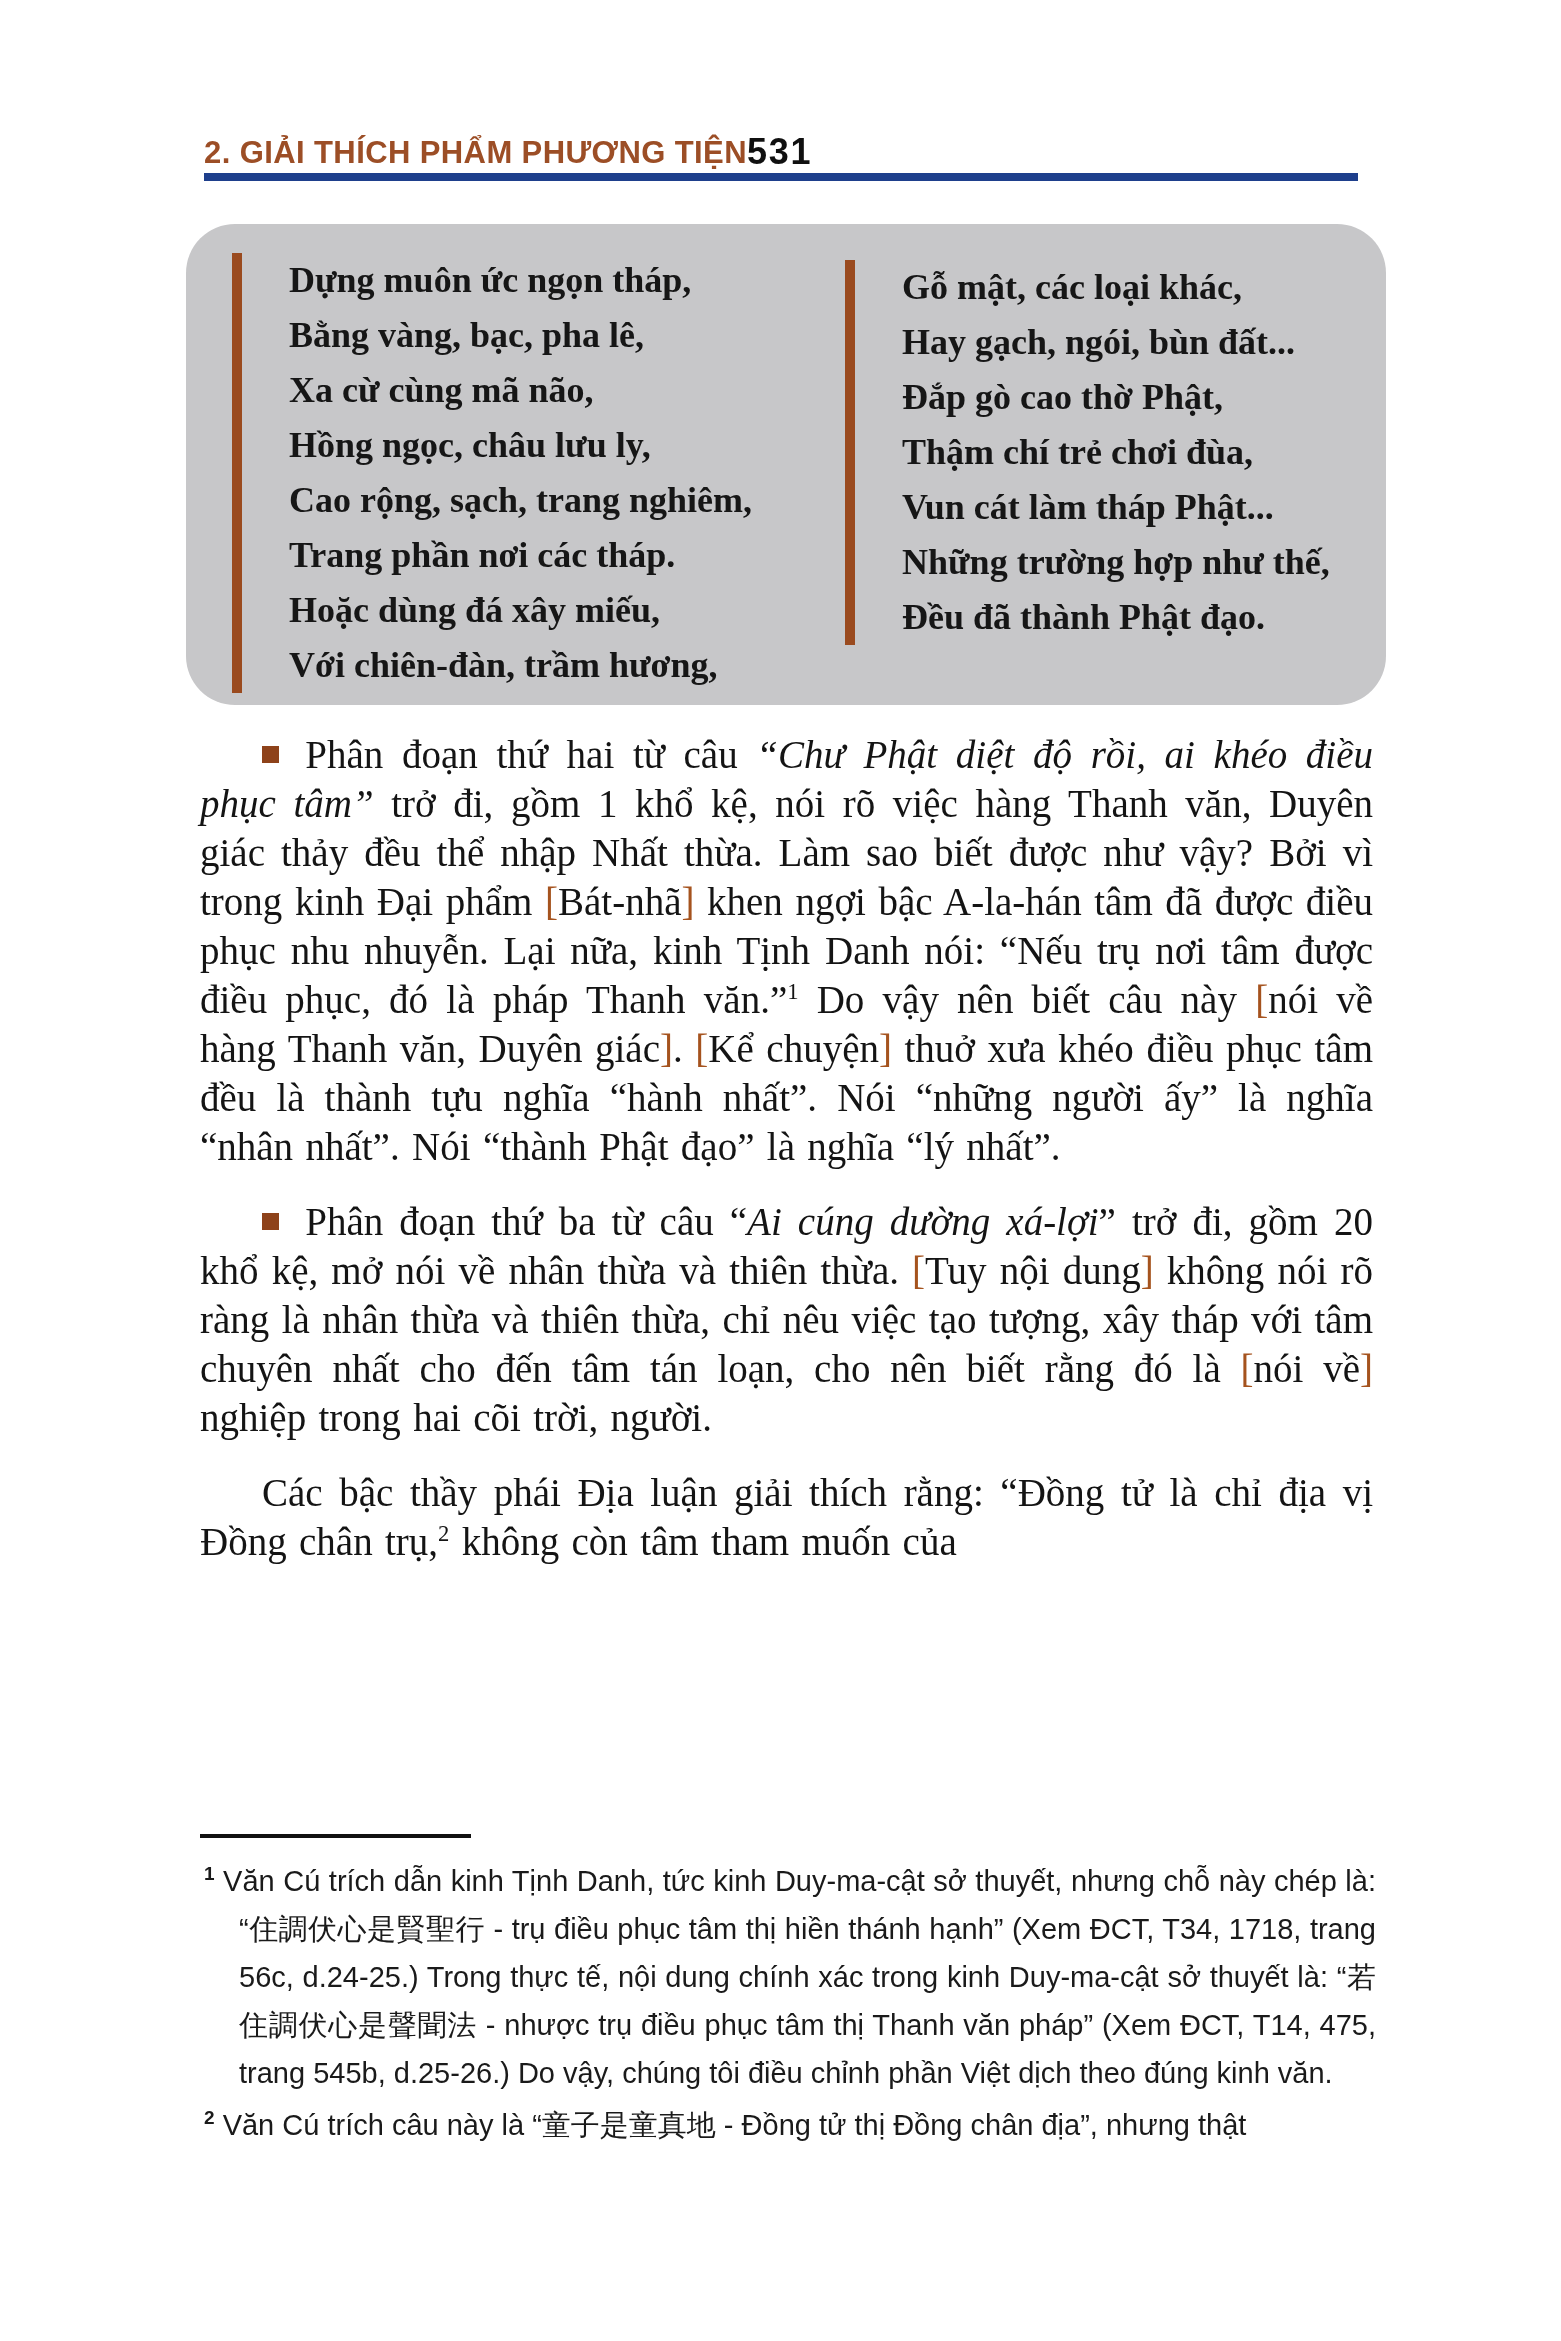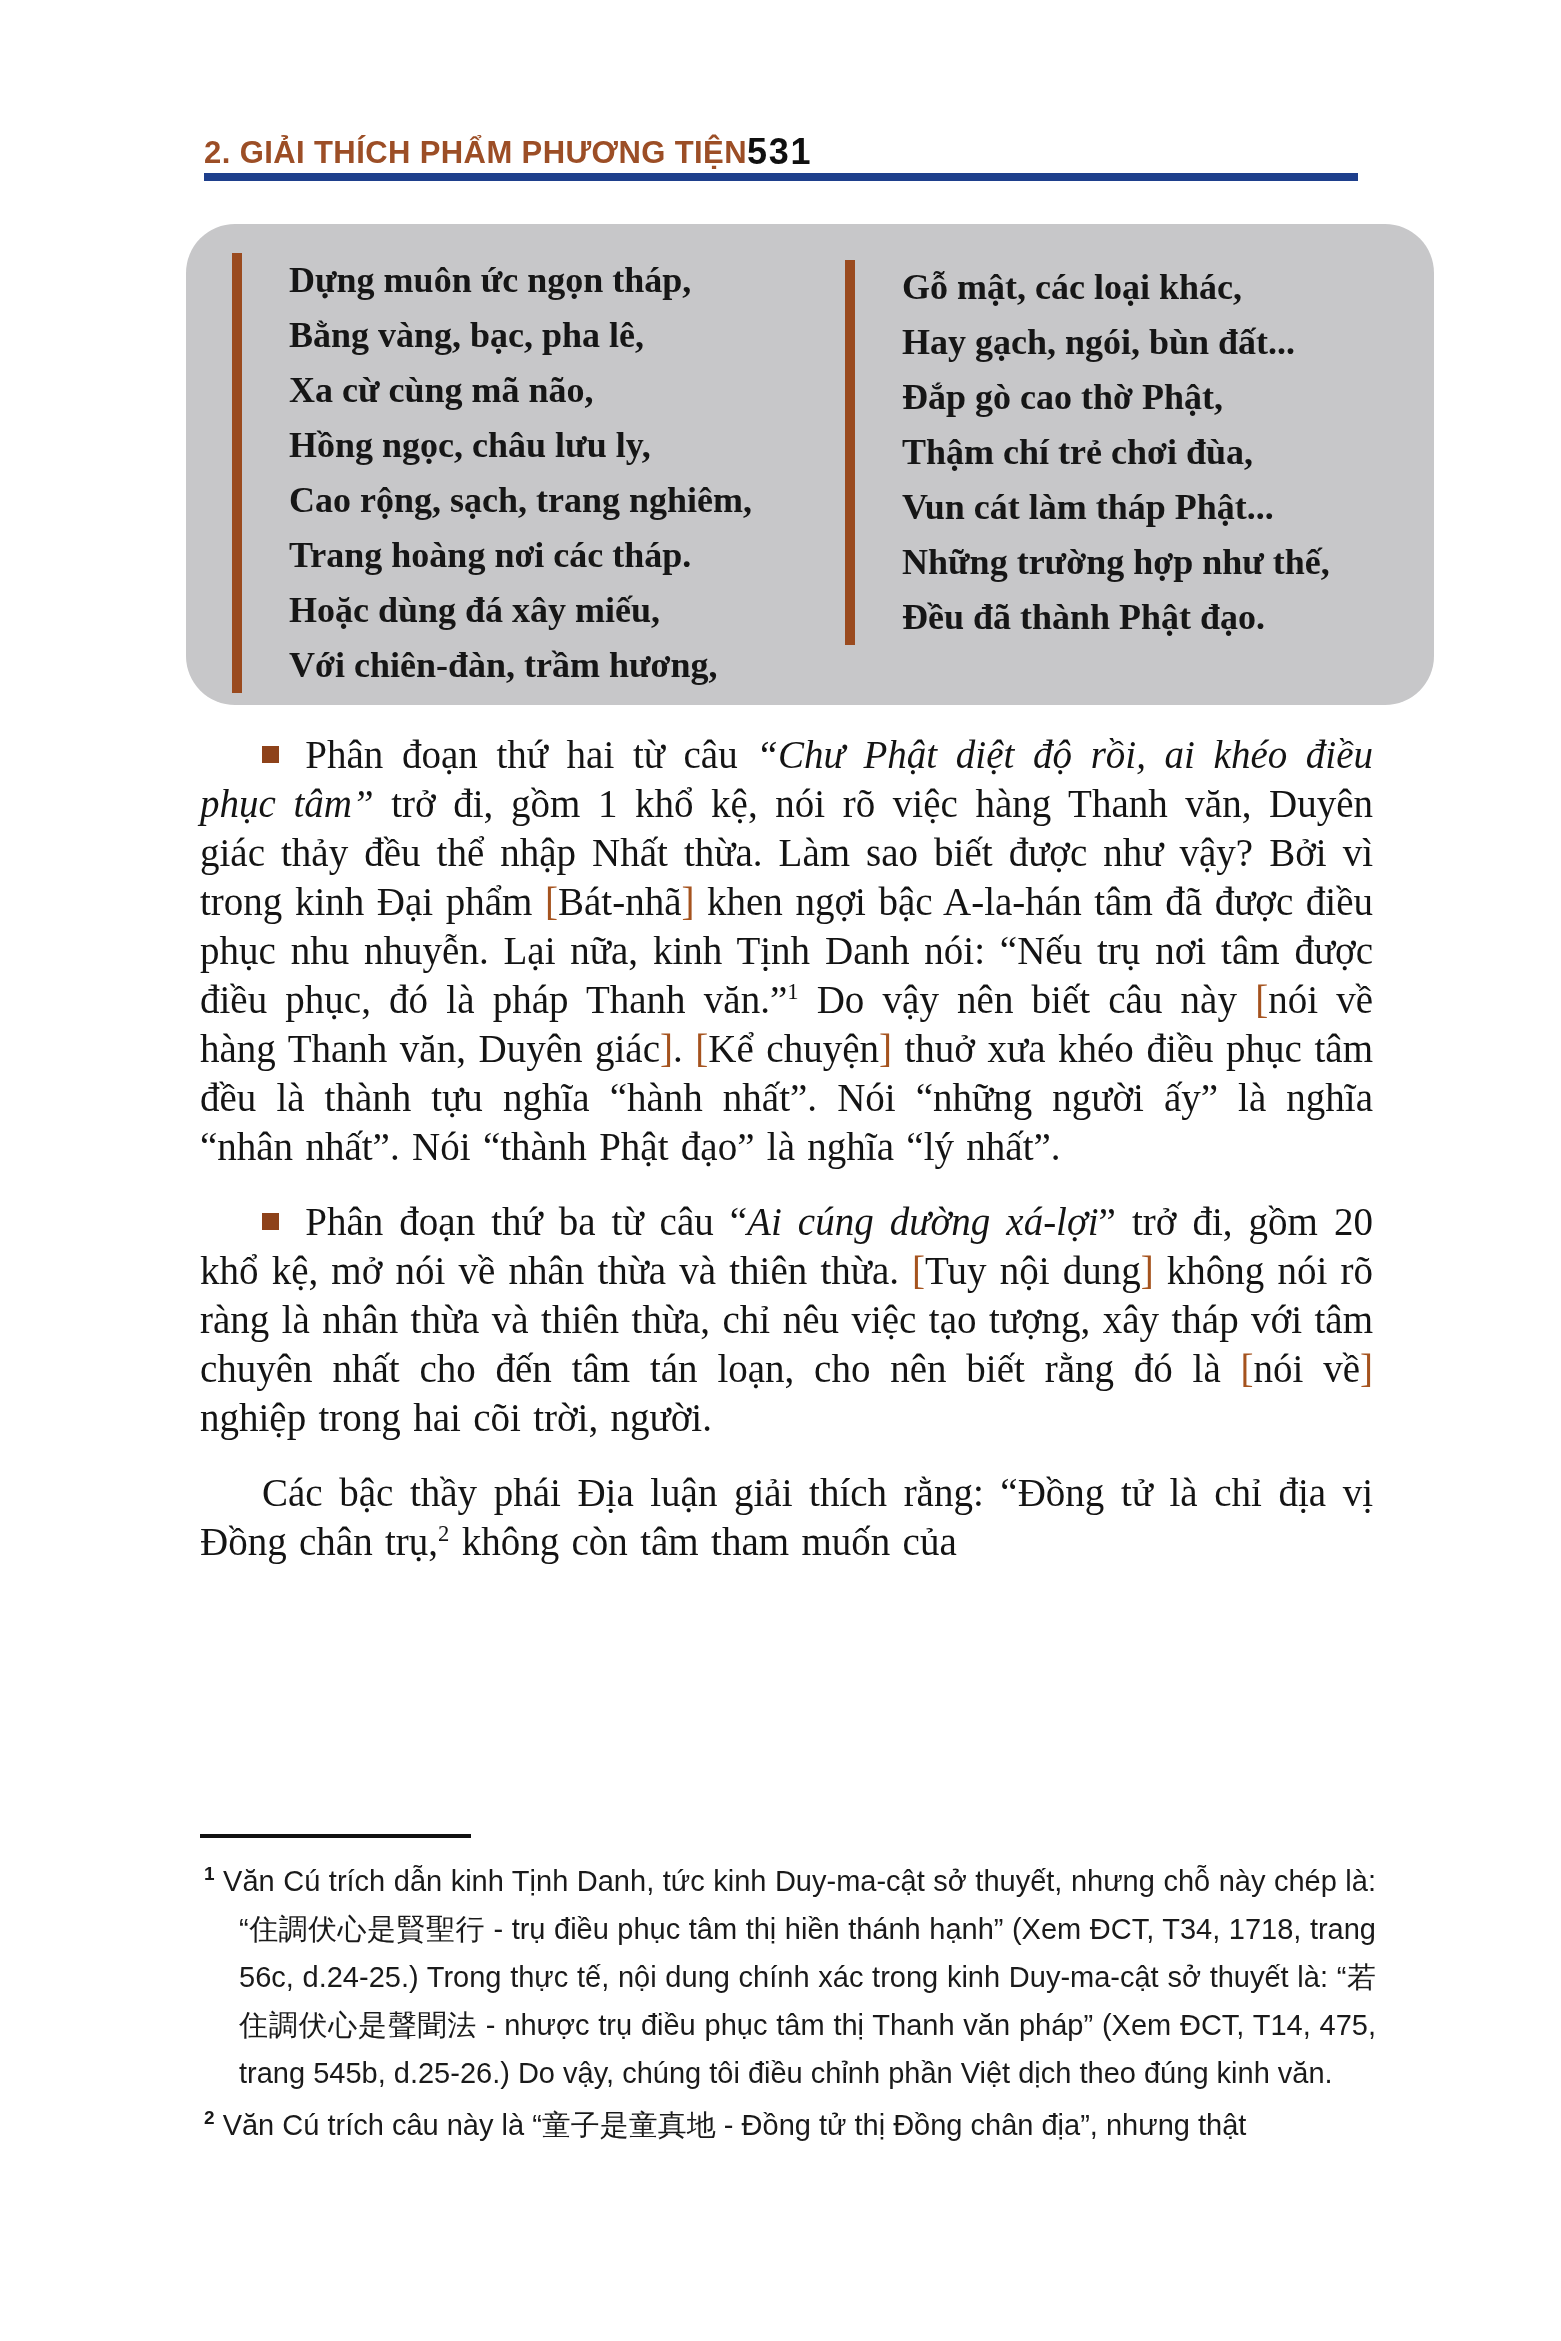--- a/index.html
+++ b/index.html
@@ -10,21 +10,21 @@
   .header-row{position:absolute;left:204px;top:127px;width:1154px;
               display:flex;justify-content:flex-start;align-items:flex-end;}
   .header-title{font-family:"Liberation Sans",sans-serif;font-weight:bold;
                 font-size:31px;line-height:36px;color:#9c4e26;letter-spacing:0.4px;}
   .header-page{font-family:"Liberation Sans",sans-serif;font-weight:bold;
                font-size:36px;line-height:38px;color:#101010;letter-spacing:1.7px;margin-top:6px;}
   .header-rule{position:absolute;left:204px;top:173px;width:1154px;height:7.8px;background:#1e3f8c;}
 
   
   .verse-box{position:absolute;left:186px;top:224px;width:1200px;height:481px;
-             background:#c7c7c9;border-radius:49px;padding-left:48px;}
+             background:#c7c7c9;border-radius:49px;}
   .verse-col{position:absolute;border-left:10.4px solid #9a4a1e;padding-left:47px;
              font-weight:bold;font-size:36px;line-height:55px;color:#161616;white-space:nowrap;}
   .verse-col.left{left:46px;top:29px;}
   .verse-col.right{left:659px;top:36px;}
 
   
   .body-text{position:absolute;left:200px;top:730px;width:1173px;}
   .para{font-size:39px;line-height:49px;text-align:justify;word-spacing:2.6px;
         margin:0 0 26px 0;text-indent:62px;}
   .bullet-sq{display:inline-block;width:17.3px;height:17.3px;background:#8e421a;
@@ -52,21 +52,21 @@
   </div>
   <div class="header-rule"></div>
 
   <div class="verse-box">
     <div class="verse-col left">
       <div>Dựng muôn ức ngọn tháp,</div>
       <div>Bằng vàng, bạc, pha lê,</div>
       <div>Xa cừ cùng mã não,</div>
       <div>Hồng ngọc, châu lưu ly,</div>
       <div>Cao rộng, sạch, trang nghiêm,</div>
-      <div>Trang hoàng nơi các tháp.</div>
+      <div>Trang phần nơi các tháp.</div>
       <div>Hoặc dùng đá xây miếu,</div>
       <div>Với chiên-đàn, trầm hương,</div>
     </div>
     <div class="verse-col right">
       <div>Gỗ mật, các loại khác,</div>
       <div>Hay gạch, ngói, bùn đất...</div>
       <div>Đắp gò cao thờ Phật,</div>
       <div>Thậm chí trẻ chơi đùa,</div>
       <div>Vun cát làm tháp Phật...</div>
       <div>Những trường hợp như thế,</div>

